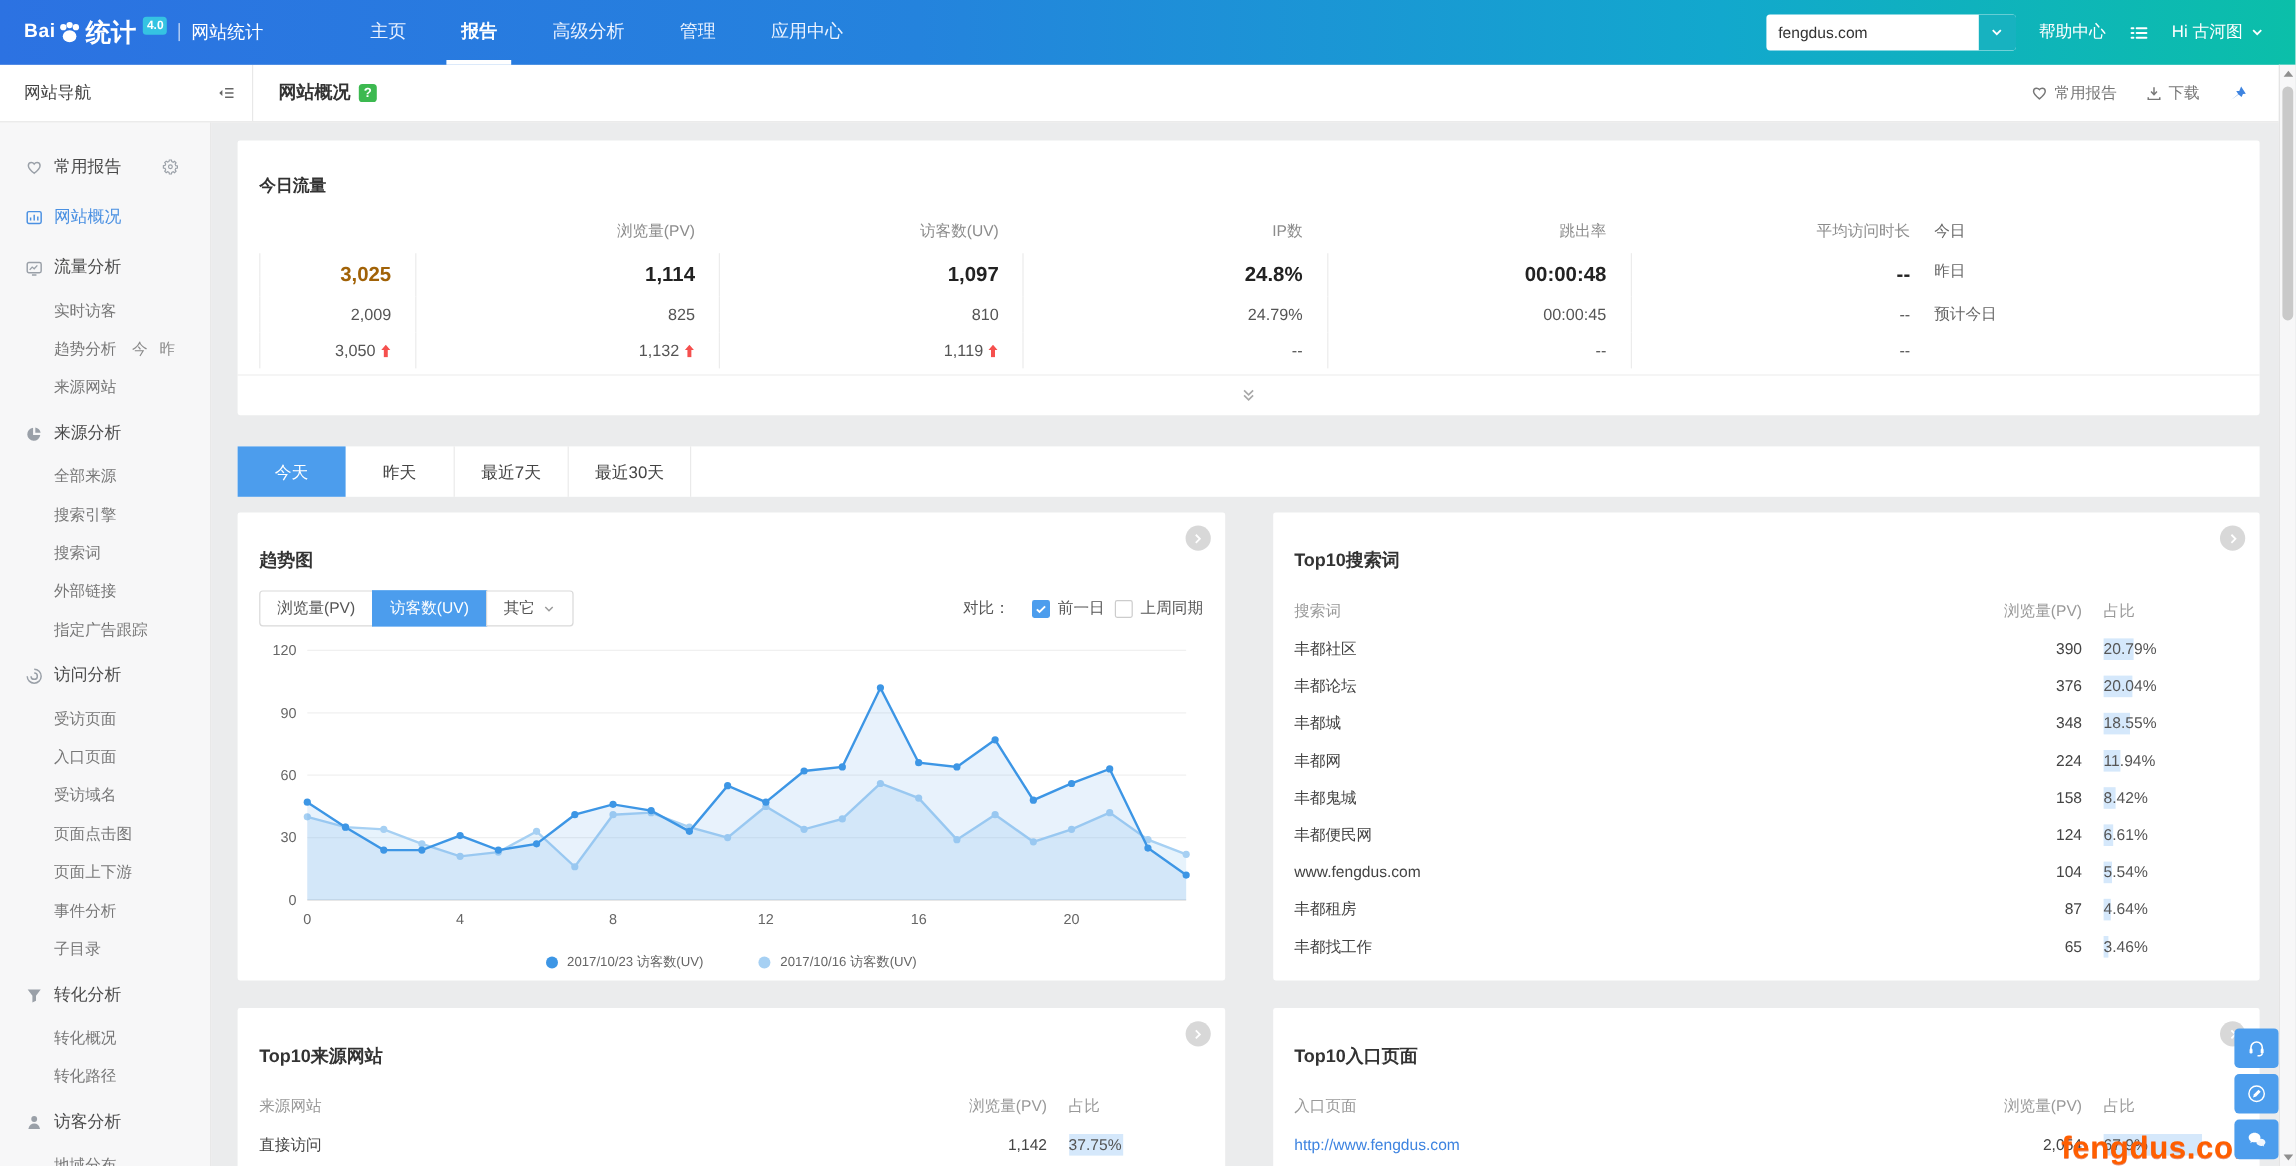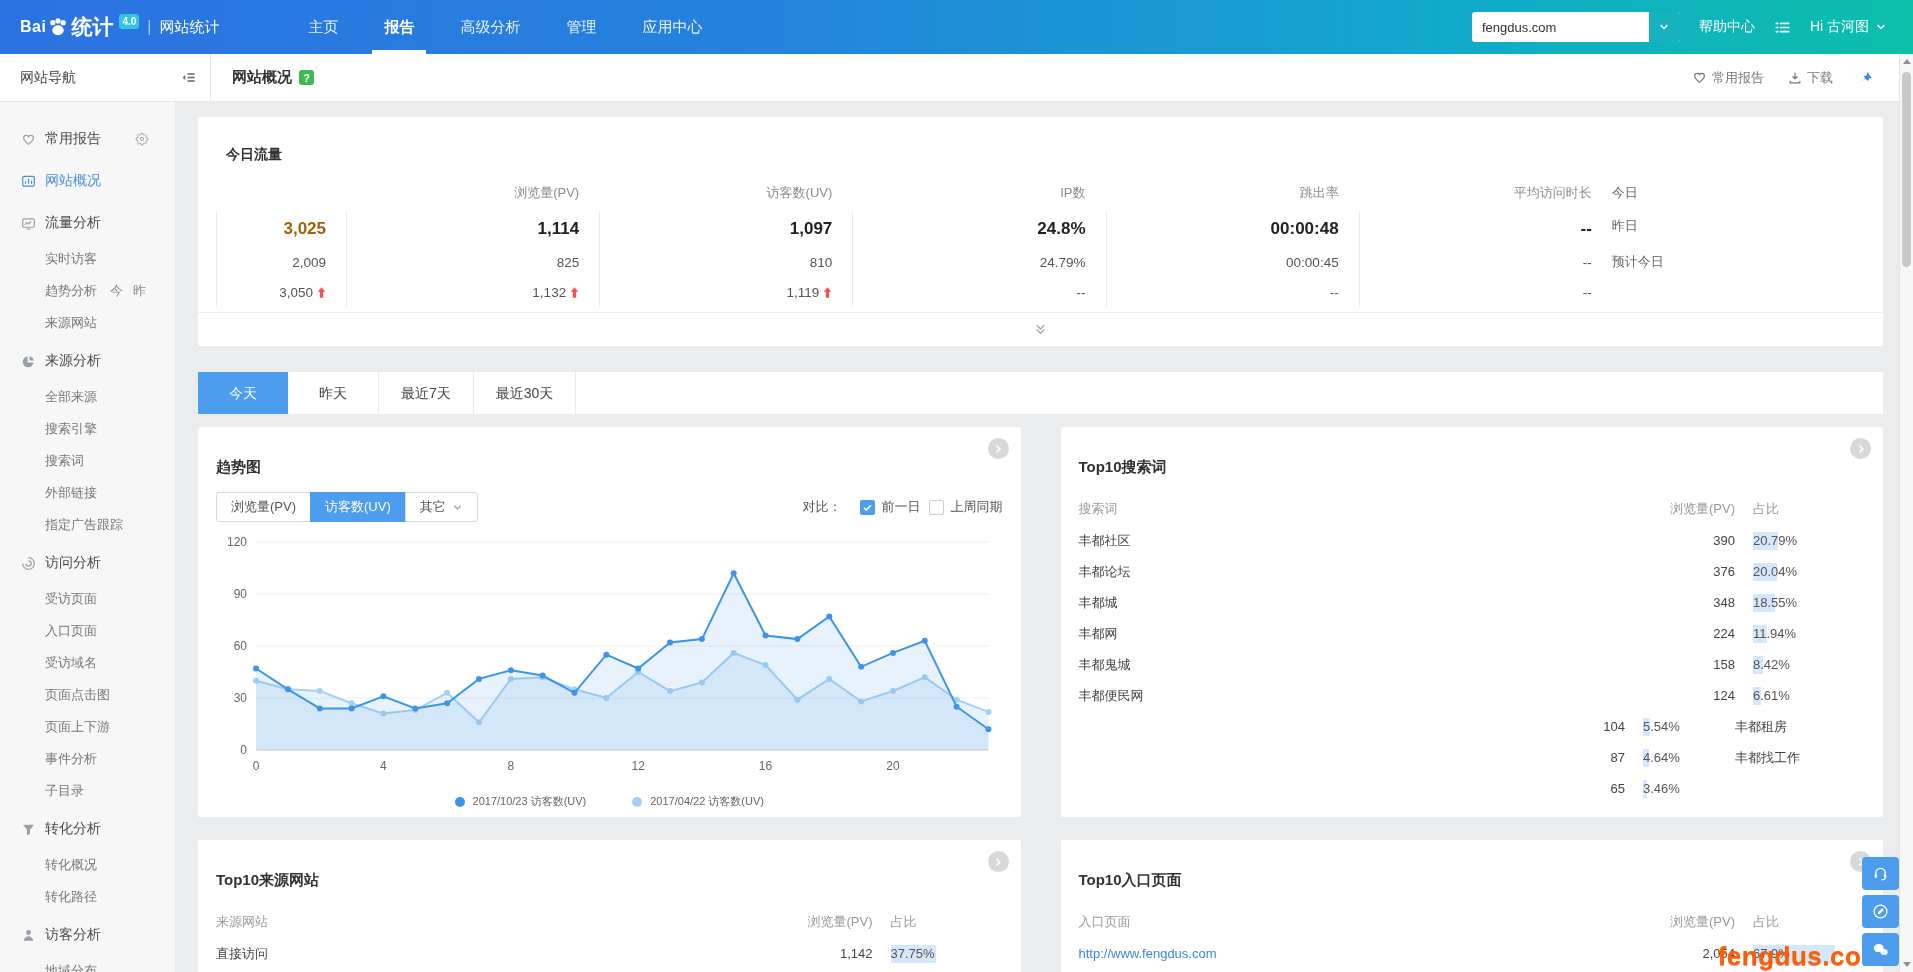--- a/index.html
+++ b/index.html
@@ -51,21 +51,21 @@
   .side-sub{height:32px;display:flex;align-items:center;padding-left:45px;font-size:13px;color:#777;cursor:pointer}
   .side-sub .extra{margin-left:13px;color:#8a8a8a}
   .side-sub .extra+.extra{margin-left:10px}
 
   
   .main{position:absolute;top:101px;left:176px;right:14px;bottom:0;overflow:hidden;padding:16px 16px 0 22px;box-sizing:border-box}
   .card{background:#fff;border-radius:2px;box-sizing:border-box}
 
   
   .today-card{height:229px;padding-top:17px;margin-bottom:26px;position:relative}
-  .card-title{font-size:14px;font-weight:bold;color:#333;padding:0 28px}
+  .card-title{font-size:14px;font-weight:bold;color:#333;padding:0 18px}
   .stats-grid{display:grid;grid-template-columns:130px repeat(6,1fr);margin-top:6px;padding:0 18px}
   .sg-h{height:36px;line-height:36px;font-size:13px;color:#8c8c8c;text-align:right;padding-right:20px}
   .sg-h.first{text-align:left;padding-left:0}
   .sg-c{height:30px;display:flex;align-items:center;justify-content:flex-end;padding-right:20px;font-size:13.5px;color:#555;box-sizing:border-box}
   .sg-c.metric{border-left:1px solid #ececec}
   .sg-c.label{justify-content:flex-start;color:#666;font-size:13px;padding-right:0}
   .sg-c .icon{margin-left:4px}
   .expander{position:absolute;left:0;right:0;bottom:0;height:33px;border-top:1px solid #eee;display:flex;align-items:center;justify-content:center;cursor:pointer}
 
   
@@ -570,21 +570,21 @@
             <circle cx="771.0" cy="197.2" r="3" fill="#3d96e5"></circle>
           </svg>
       </div>
       <div class="legend" id="legend">
           <div class="legend-item">
             <span class="legend-dot" style="background: rgb(61, 150, 229);"></span>
             <span>2017/10/23 访客数(UV)</span>
           </div>
           <div class="legend-item">
             <span class="legend-dot" style="background: rgb(166, 208, 243);"></span>
-            <span>2017/04/22 访客数(UV)</span>
+            <span>2017/10/16 访客数(UV)</span>
           </div>
         </div>
     </section>
 
     <section class="card panel search-card">
       <h3 class="panel-title">Top10搜索词</h3>
       <button class="more-btn" id="more2">
           <svg viewBox="0 0 16 16" width="12" height="12">
             <path d="M6 3.5L10.5 8 6 12.5" fill="none" stroke="#fff" stroke-width="2"></path>
           </svg>
@@ -622,20 +622,21 @@
           <div class="pct-cell">
             <span class="pct-bar" style="width: 10.1px;"></span>
             <span class="pct-text">8.42%</span>
           </div>
           <div class="td">丰都便民网</div>
           <div class="td r">124</div>
           <div class="pct-cell">
             <span class="pct-bar" style="width: 7.9px;"></span>
             <span class="pct-text">6.61%</span>
           </div>
+          <div class="td">www.fengdus.com</div>
           <div class="td r">104</div>
           <div class="pct-cell">
             <span class="pct-bar" style="width: 6.6px;"></span>
             <span class="pct-text">5.54%</span>
           </div>
           <div class="td">丰都租房</div>
           <div class="td r">87</div>
           <div class="pct-cell">
             <span class="pct-bar" style="width: 5.6px;"></span>
             <span class="pct-text">4.64%</span>

